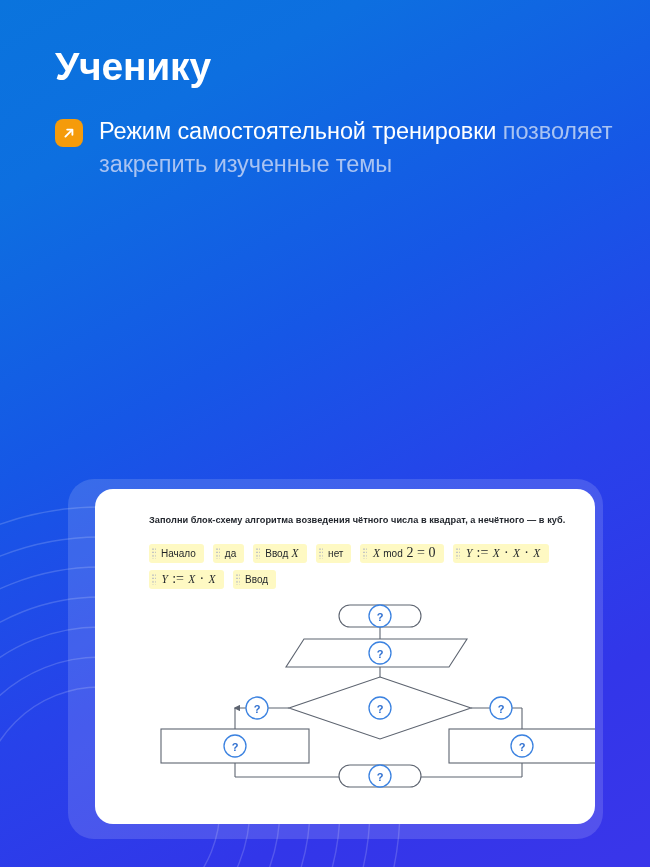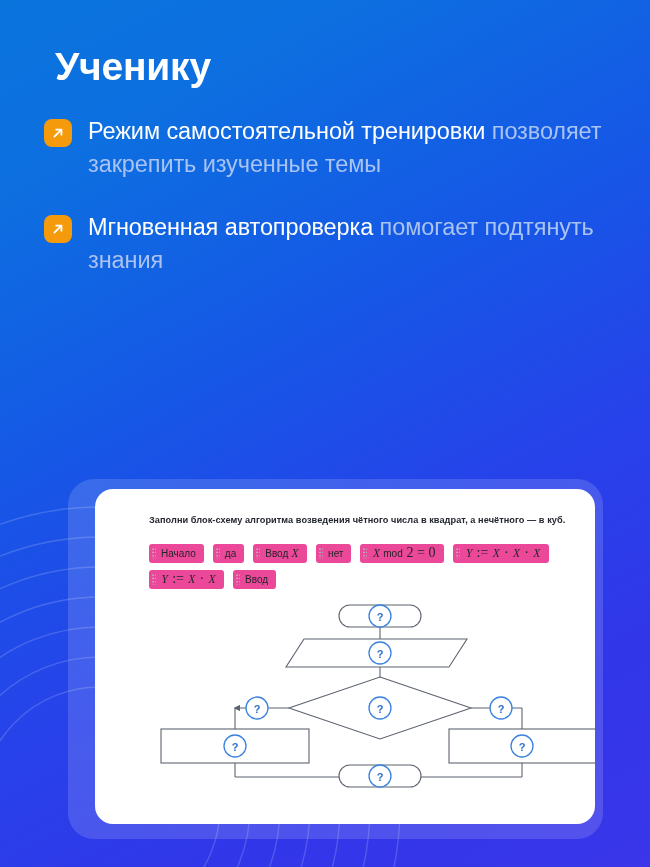--- a/index.html
+++ b/index.html
@@ -49,21 +49,21 @@
     font-size: 39px;
     font-weight: bold;
     color: #ffffff;
     letter-spacing: -0.2px;
     line-height: 1.1;
   }
 
   
   .bullets {
     position: absolute;
-    left: 44px;
+    left: 55px;
     top: 115px;
     width: 570px;
   }
   .bullet {
     display: flex;
     align-items: flex-start;
     margin-bottom: 29px;
   }
   .badge {
     flex: 0 0 auto;
@@ -121,21 +121,21 @@
   .chips {
     margin-top: 14px;
     display: flex;
     flex-wrap: wrap;
     gap: 7px 9px;
     max-width: 420px;
   }
   .chip {
     display: inline-flex;
     align-items: center;
-    background: #ec4899;
+    background: #fef9c3;
     border-radius: 3px;
     height: 19px;
     padding: 0 8px 0 3px;
     font-size: 10px;
     color: #1f2328;
     white-space: nowrap;
   }
   .grip {
     display: inline-block;
     width: 4px;
@@ -193,31 +193,20 @@
           <path d="M3.4 10.6 L10.1 3.9" stroke="#ffffff" stroke-width="1.9" stroke-linecap="round"></path>
           <path d="M5.2 3.6 L10.4 3.6 L10.4 8.8" stroke="#ffffff" stroke-width="1.9" stroke-linecap="round" stroke-linejoin="round" fill="none"></path>
         </svg>
       </span>
       <div class="btext">
         <span class="hi">Режим самостоятельной тренировки</span><span> позволяет закрепить изученные темы</span>
       </div>
     </div>
 
 
-    <div class="bullet">
-      <span class="badge">
-        <svg width="14" height="14" viewBox="0 0 14 14">
-          <path d="M3.4 10.6 L10.1 3.9" stroke="#ffffff" stroke-width="1.9" stroke-linecap="round"></path>
-          <path d="M5.2 3.6 L10.4 3.6 L10.4 8.8" stroke="#ffffff" stroke-width="1.9" stroke-linecap="round" stroke-linejoin="round" fill="none"></path>
-        </svg>
-      </span>
-      <div class="btext">
-        <span class="hi">Мгновенная автопроверка</span><span> помогает подтянуть знания</span>
-      </div>
-    </div>
 
   </div>
 
   <div class="back-panel"></div>
 
   <div class="card">
     <div class="card-inner">
 
       <div class="task-text">Заполни блок-схему алгоритма возведения чётного числа в квадрат, а нечётного — в куб.</div>
 

